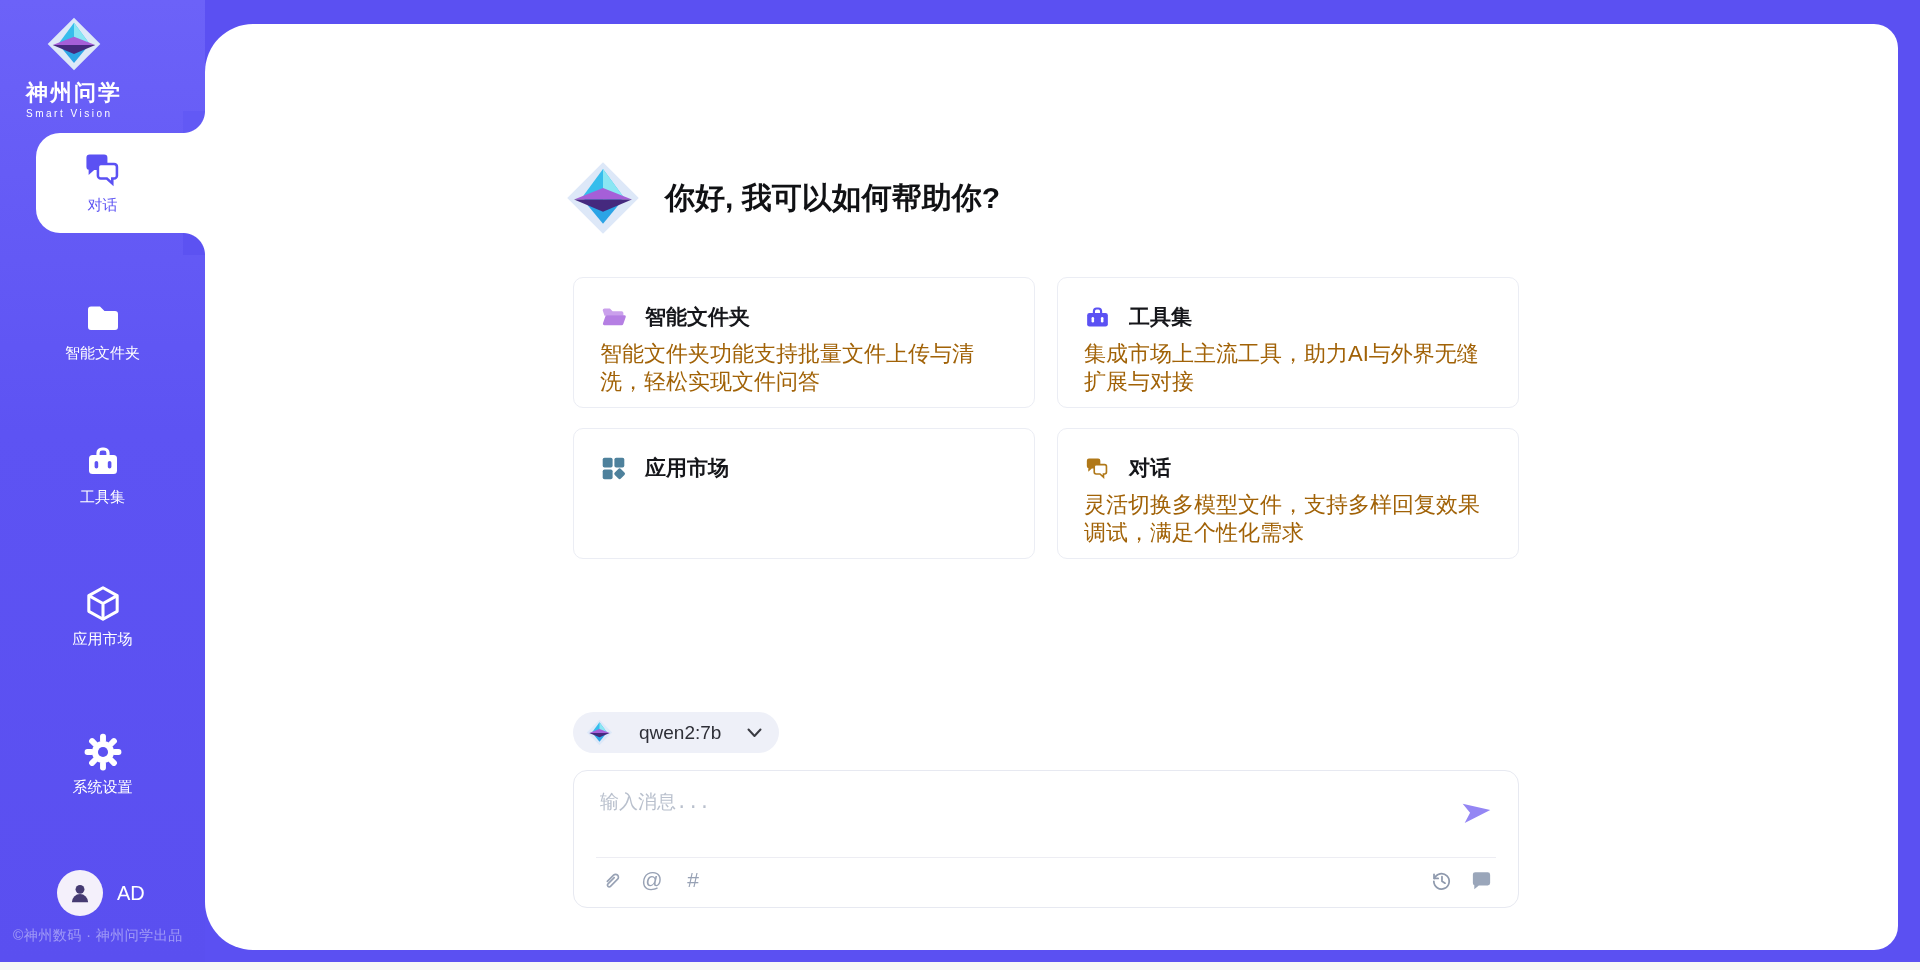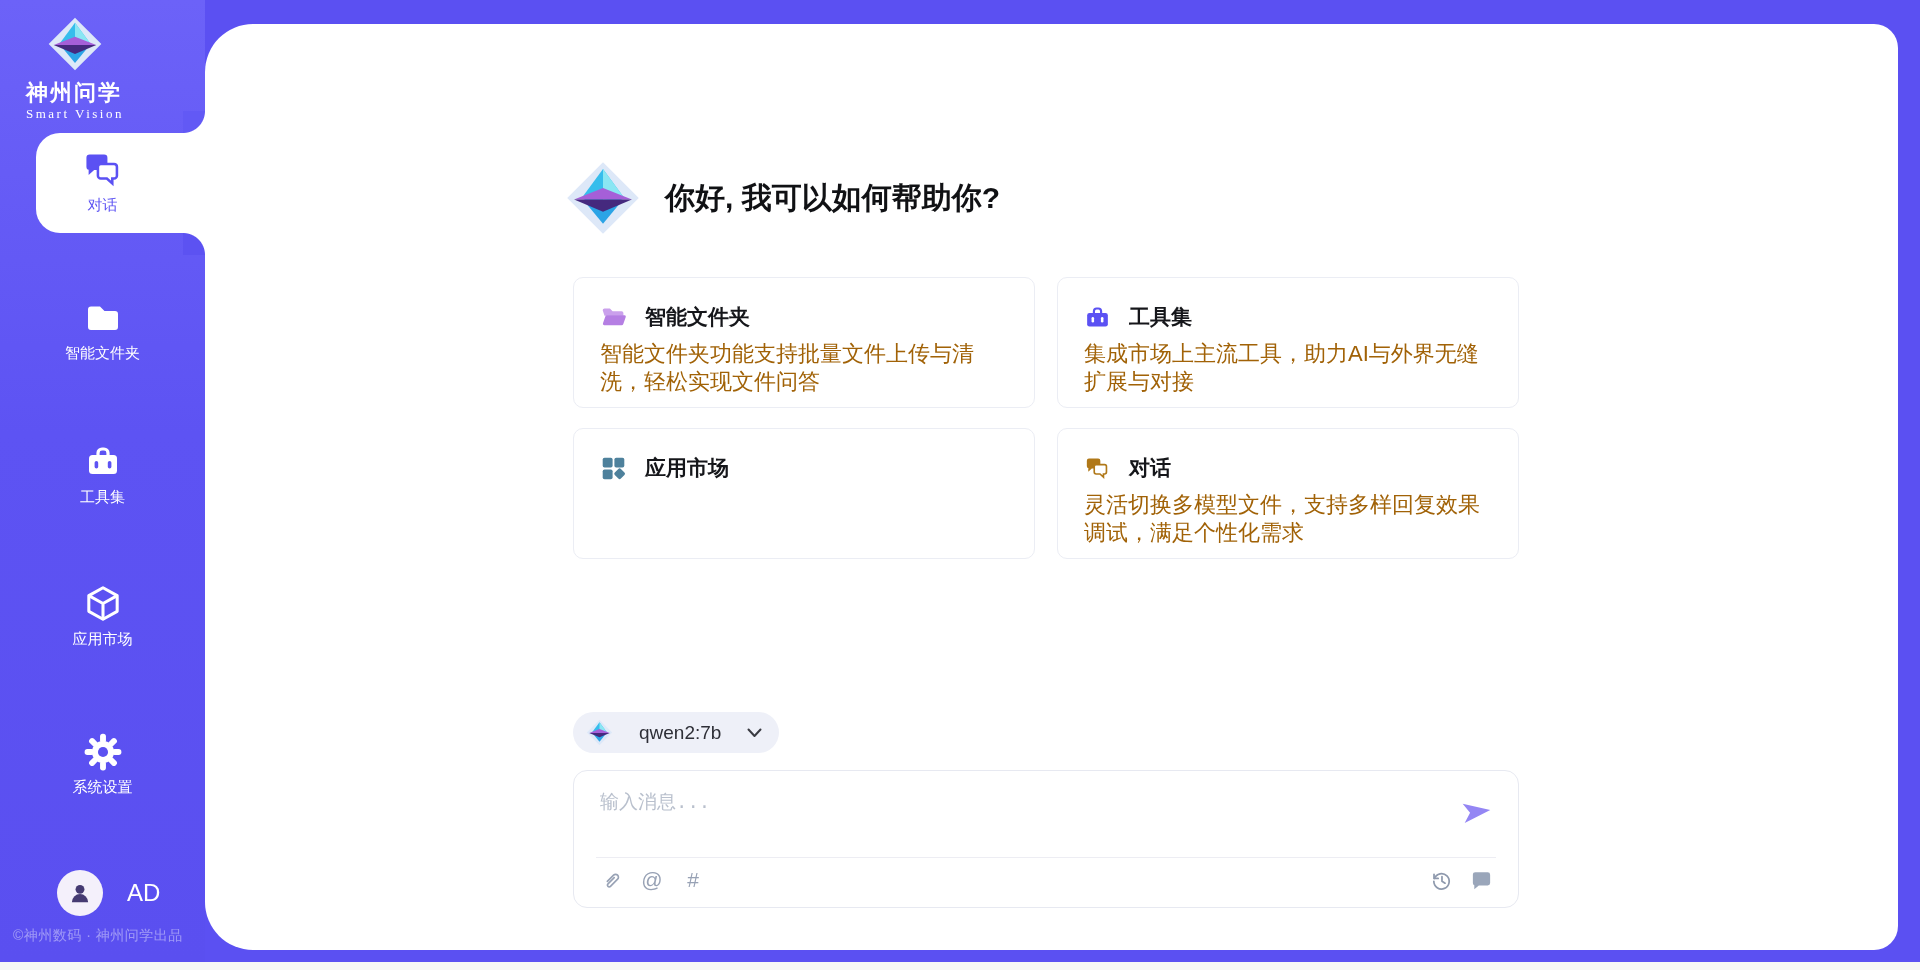--- a/index.html
+++ b/index.html
@@ -11,21 +11,21 @@
   }
 
   
   .sidebar {
     position:absolute; left:0; top:0; width:205px; height:962px;
     background:linear-gradient(180deg,#6c62f8 0%,#5d53f3 45%,#5a4ff0 100%);
   }
   .logo-row { position:absolute; left:26px; top:16px; display:flex; align-items:center; gap:8px;flex-direction:column; }
   .logo-diamond { width:56px; height:56px; }
   .logo-text .t1 { color:#fff; font-size:22px; font-weight:bold; letter-spacing:2px; line-height:26px; }
-  .logo-text .t2 { color:#fff; font-size:13px; letter-spacing:2.5px; line-height:16px;font-family:Liberation Serif, serif; }
+  .logo-text .t2 { color:#fff; font-size:10px; letter-spacing:2.5px; line-height:16px; }
 
   .active-tab {
     position:absolute; left:36px; top:133px; width:169px; height:100px;
     background:#ffffff; border-radius:24px 0 0 24px;
   }
   .active-tab::before, .active-tab::after {
     content:""; position:absolute; right:0; width:22px; height:22px;
   }
   .active-tab::before { top:-22px; background:radial-gradient(circle at 0 0, #6259f5 21.5px, #ffffff 22.5px); }
   .active-tab::after  { bottom:-22px; background:radial-gradient(circle at 0 100%, #5c52f2 21.5px, #ffffff 22.5px); }
@@ -33,21 +33,21 @@
   .nav-item {
     position:absolute; left:0; width:205px; height:86px;
     display:flex; flex-direction:column; align-items:center; cursor:pointer;
   }
   .nav-item .nav-icon { width:44px; height:44px; display:flex; align-items:center; justify-content:center; }
   .nav-item .nav-label { margin-top:4px; font-size:15px; color:#ffffff; }
   .nav-item.active .nav-label { color:#5b51f3; }
 
   .user-row { position:absolute; left:57px; top:870px; display:flex; align-items:center; gap:14px; cursor:pointer; }
   .avatar { width:46px; height:46px; border-radius:50%; background:#f4f0fb; display:flex; align-items:center; justify-content:center; }
-  .user-name { color:#fff; font-size:24px;margin-left:10px; }
+  .user-name { color:#fff; font-size:20px; }
   .copyright { position:absolute; left:13px; top:927px; font-size:14px; color:rgba(255,255,255,0.42); letter-spacing:0.5px; }
 
   
   .panel {
     position:absolute; left:205px; top:24px; width:1693px; height:926px;
     background:#ffffff; border-radius:48px 24px 24px 48px;
   }
   .greeting { position:absolute; left:360px; top:136px; display:flex; align-items:center; gap:24px; }
   .greeting-diamond { width:76px; height:76px; }
   .greeting-text { font-size:30px; font-weight:bold; color:#101114; }

